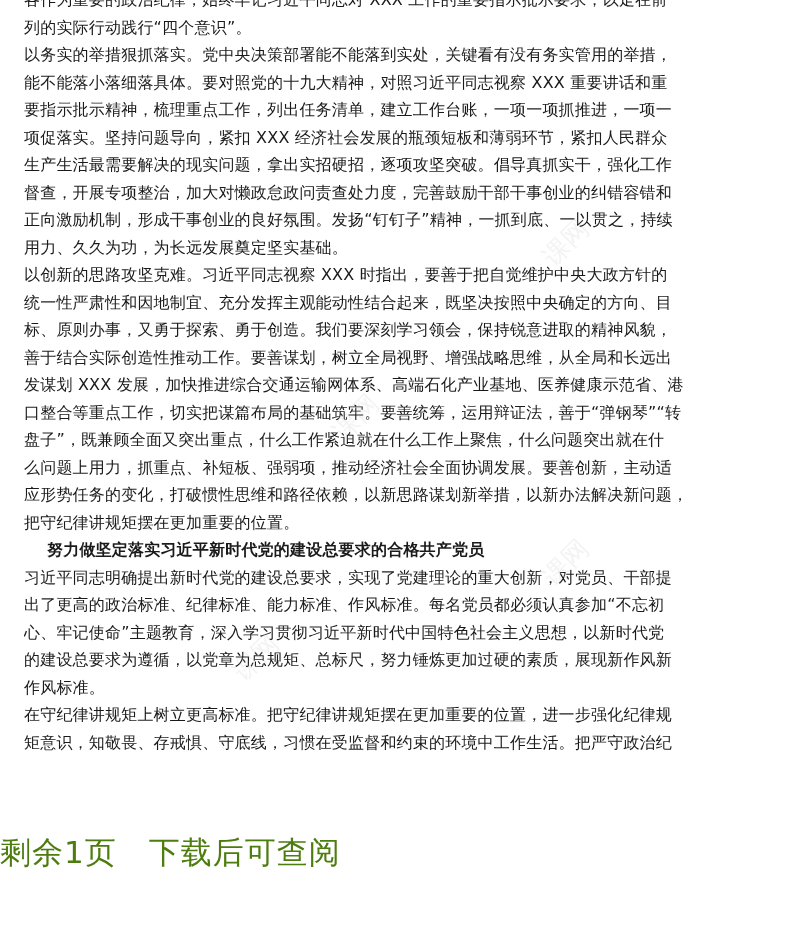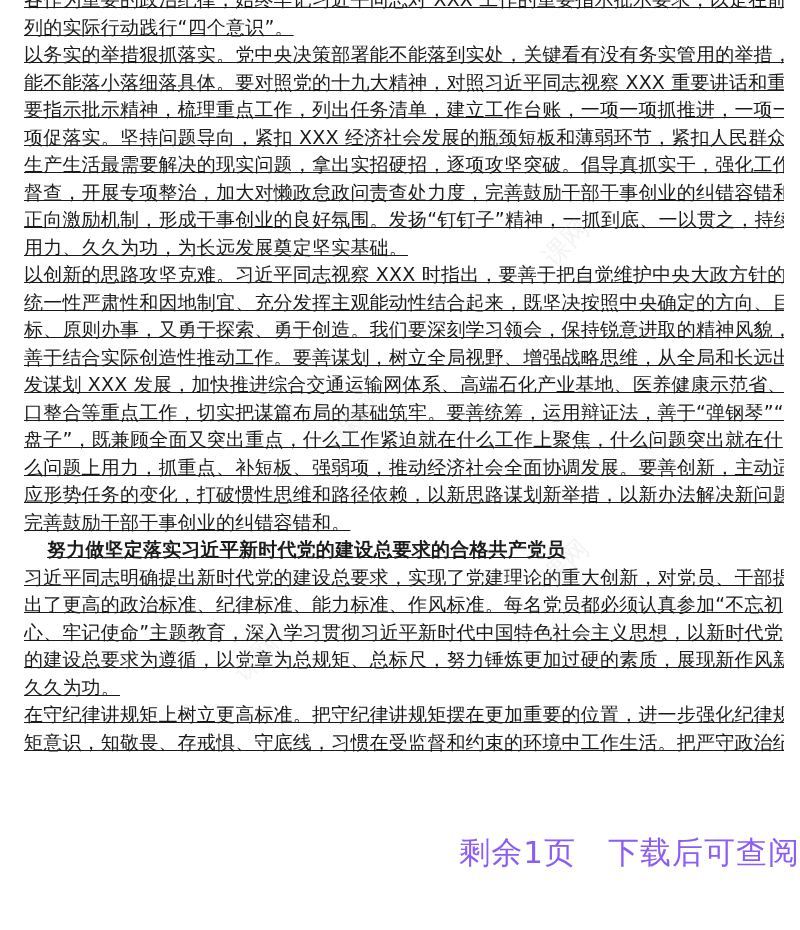--- a/index.html
+++ b/index.html
@@ -18,47 +18,46 @@
   .page {
     position: absolute;
     left: 0;
     top: -14px;
     width: 800px;
   }
   .line {
     position: absolute;
     left: 24px;
     width: 760px;
-    font-size: 19px;
+    font-size: 16px;
     line-height: 27.5px;
     white-space: nowrap;
     overflow: hidden;
     letter-spacing: 0.2px;
-    text-decoration: underline;
   }
   .line.heading {
     font-weight: bold;
     left: 47px;
   }
   .watermark {
     position: absolute;
     color: rgba(190,190,190,0.18);
     font-size: 26px;
     transform: rotate(-45deg);
     pointer-events: none;
     white-space: nowrap;
   }
   .remaining {
     position: absolute;
     left: 0;
     width: 800px;
     top: 832px;
-    text-align: right;
+    text-align: left;
     font-size: 31px;
-    color: #8b5cf6;
+    color: #4d7c0f;
     letter-spacing: 1px;
   }
   .remaining span + span {
     margin-left: 32px;
   }
 </style>
 </head>
 <body>
 
 <div class="page">
@@ -74,27 +73,27 @@
   <div class="line" style="top:248px">用力、久久为功，为长远发展奠定坚实基础。</div>
   <div class="line" style="top:275px">以创新的思路攻坚克难。习近平同志视察 XXX 时指出，要善于把自觉维护中央大政方针的</div>
   <div class="line" style="top:302.5px">统一性严肃性和因地制宜、充分发挥主观能动性结合起来，既坚决按照中央确定的方向、目</div>
   <div class="line" style="top:330px">标、原则办事，又勇于探索、勇于创造。我们要深刻学习领会，保持锐意进取的精神风貌，</div>
   <div class="line" style="top:357.5px">善于结合实际创造性推动工作。要善谋划，树立全局视野、增强战略思维，从全局和长远出</div>
   <div class="line" style="top:385px">发谋划 XXX 发展，加快推进综合交通运输网体系、高端石化产业基地、医养健康示范省、港</div>
   <div class="line" style="top:412.5px">口整合等重点工作，切实把谋篇布局的基础筑牢。要善统筹，运用辩证法，善于“弹钢琴”“转</div>
   <div class="line" style="top:440px">盘子”，既兼顾全面又突出重点，什么工作紧迫就在什么工作上聚焦，什么问题突出就在什</div>
   <div class="line" style="top:467.5px">么问题上用力，抓重点、补短板、强弱项，推动经济社会全面协调发展。要善创新，主动适</div>
   <div class="line" style="top:495px">应形势任务的变化，打破惯性思维和路径依赖，以新思路谋划新举措，以新办法解决新问题，</div>
-  <div class="line" style="top:522.5px">完善鼓励干部干事创业的纠错容错和。</div>
+  <div class="line" style="top:522.5px">把守纪律讲规矩摆在更加重要的位置。</div>
   <div class="line heading" style="top:550px">努力做坚定落实习近平新时代党的建设总要求的合格共产党员</div>
   <div class="line" style="top:577.5px">习近平同志明确提出新时代党的建设总要求，实现了党建理论的重大创新，对党员、干部提</div>
   <div class="line" style="top:605px">出了更高的政治标准、纪律标准、能力标准、作风标准。每名党员都必须认真参加“不忘初</div>
   <div class="line" style="top:632.5px">心、牢记使命”主题教育，深入学习贯彻习近平新时代中国特色社会主义思想，以新时代党</div>
   <div class="line" style="top:660px">的建设总要求为遵循，以党章为总规矩、总标尺，努力锤炼更加过硬的素质，展现新作风新</div>
-  <div class="line" style="top:687.5px">久久为功。</div>
+  <div class="line" style="top:687.5px">作风标准。</div>
   <div class="line" style="top:715px">在守纪律讲规矩上树立更高标准。把守纪律讲规矩摆在更加重要的位置，进一步强化纪律规</div>
   <div class="line" style="top:742.5px">矩意识，知敬畏、存戒惧、守底线，习惯在受监督和约束的环境中工作生活。把严守政治纪</div>
 </div>
 
 <div class="watermark" style="left:540px; top:225px;">课网</div>
 <div class="watermark" style="left:330px; top:400px;">课网</div>
 <div class="watermark" style="left:540px; top:545px;">课网</div>
 <div class="watermark" style="left:230px; top:640px;">课网</div>
 
 <div class="remaining">

